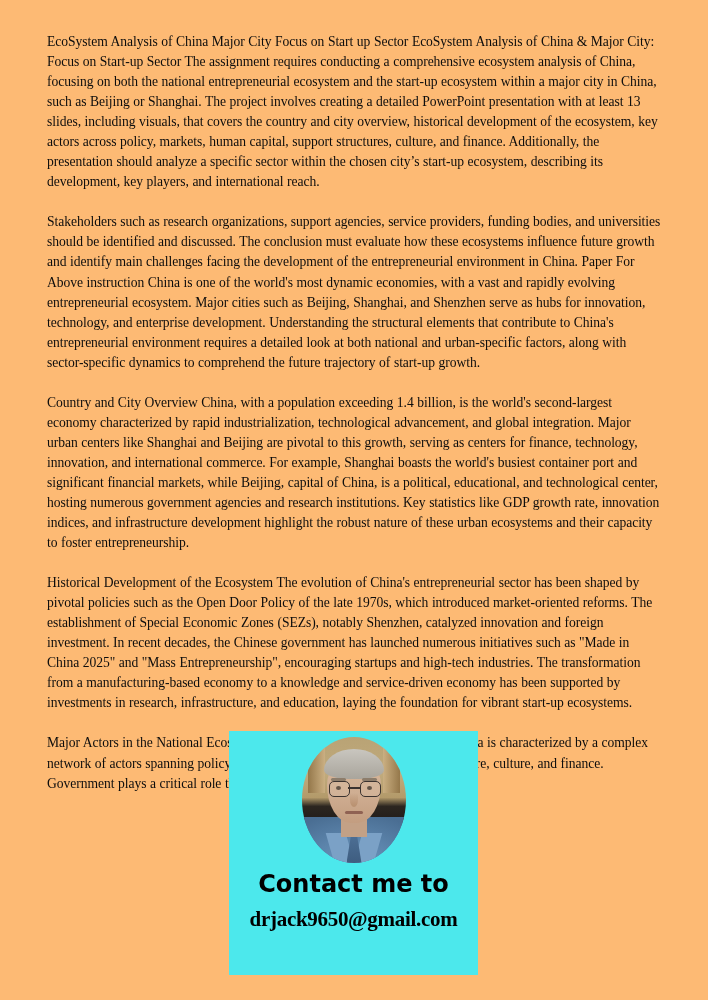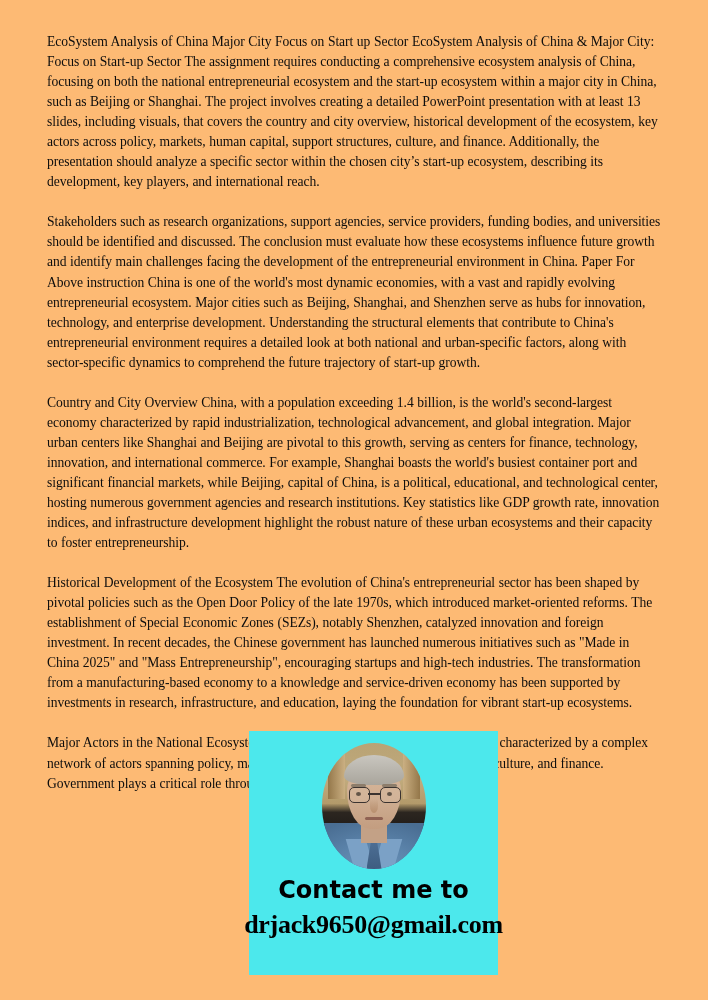--- a/index.html
+++ b/index.html
@@ -47,22 +47,21 @@
     left: 229px;
     top: 731px;
     width: 249px;
     height: 244px;
     background: #4ce8ec;
     z-index: 50;
     display: flex;
     flex-direction: column;
     align-items: center;
     box-sizing: border-box;
-    padding-top: 12px;
-    margin-left: 20px;
+    padding-top: 6px;
   }
 
   #promo-avatar {
     width: 104px;
     height: 126px;
     border-radius: 50% / 50%;
     overflow: hidden;
     position: relative;
     flex: none;
   }
@@ -177,21 +176,21 @@
     font-size: 24px;
     line-height: 29px;
     color: #000000;
     text-align: center;
     white-space: nowrap;
   }
   #promo-line1 { margin-top: 7px; }
   #promo-email {
     font-family: "Liberation Serif", "DejaVu Serif", serif;
     font-weight: bold;
-    font-size: 26px;
+    font-size: 21px;
     line-height: 28px;
     color: #000000;
     text-align: center;
     margin-top: 6px;
     white-space: nowrap;
     letter-spacing: -0.3px;
   }
 </style>
 </head>
 <body>

